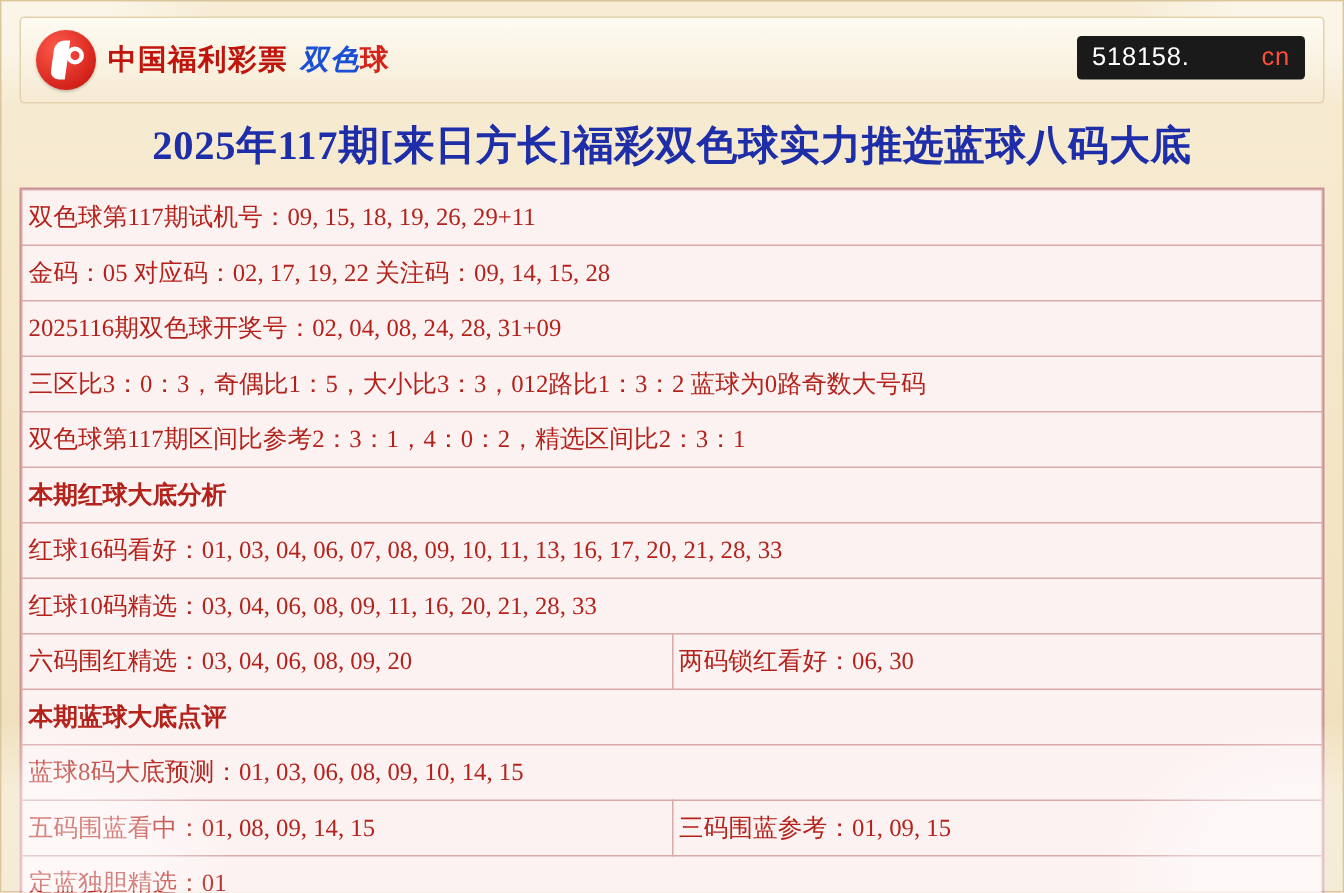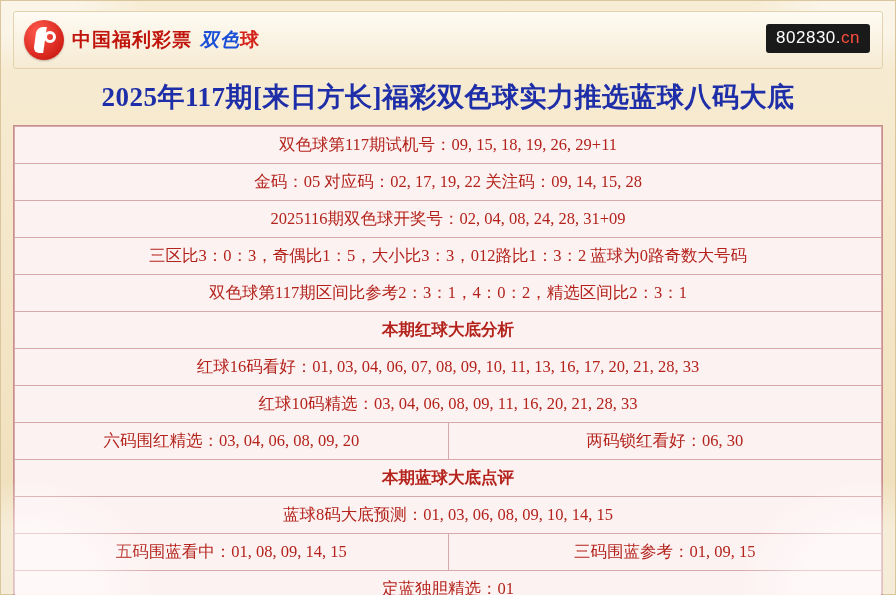--- a/index.html
+++ b/index.html
@@ -106,21 +106,21 @@
     right: 12px;
     top: 12px;
     background: #1a1a1a;
     color: #ffffff;
     font-size: 17px;
     padding: 4px 10px 5px 10px;
     border-radius: 3px;
     font-family: "Liberation Sans", sans-serif;
     letter-spacing: 0.5px;
   }
-  .site-badge .dotcn { color: #ff4d3d; }
+  .site-badge .dotcn { color: #ff4d3d; margin-left: 48px; }
 
   
   .title-bar {
     margin: 8px 12px 0 12px;
     text-align: center;
     color: #1e2ea8;
     font-size: 27px;
     font-weight: bold;
     letter-spacing: 0.5px;
     line-height: 40px;
@@ -136,21 +136,20 @@
     background: #fdf1f1;
     box-sizing: border-box;
   }
   table.info {
     width: 100%;
     border-collapse: collapse;
     table-layout: fixed;
   }
   table.info td {
     border: 1px solid #d7a9a9;
-    text-align: center;
     color: #b3231c;
     font-size: 16.5px;
     padding: 6px 4px;
     line-height: 24px;
     background: #fdf2f2;
     white-space: nowrap;
   }
   td.tight { padding: 4px 4px; }
   td.section {
     font-weight: bold;
@@ -165,21 +164,21 @@
   <div class="corner tr"></div>
   <div class="corner bl"></div>
   <div class="corner br"></div>
 
   <div class="header">
     <div class="logo-wrap">
       <div class="logo-mark"></div>
       <span class="logo-text-cn">中国福利彩票</span>
       <span class="logo-text-ssq"><span class="ssq-blue">双色</span><span class="ssq-red">球</span></span>
     </div>
-    <div class="site-badge"><span>802830.</span><span class="dotcn">cn</span></div>
+    <div class="site-badge"><span>518158.</span><span class="dotcn">cn</span></div>
   </div>
 
   <div class="title-bar">2025年117期[来日方长]福彩双色球实力推选蓝球八码大底</div>
 
   <div class="table-wrap">
     <table class="info">
       <tbody>
         <tr>
             <td colspan="2" class="tight">双色球第117期试机号：09, 15, 18, 19, 26, 29+11</td>
           </tr>

